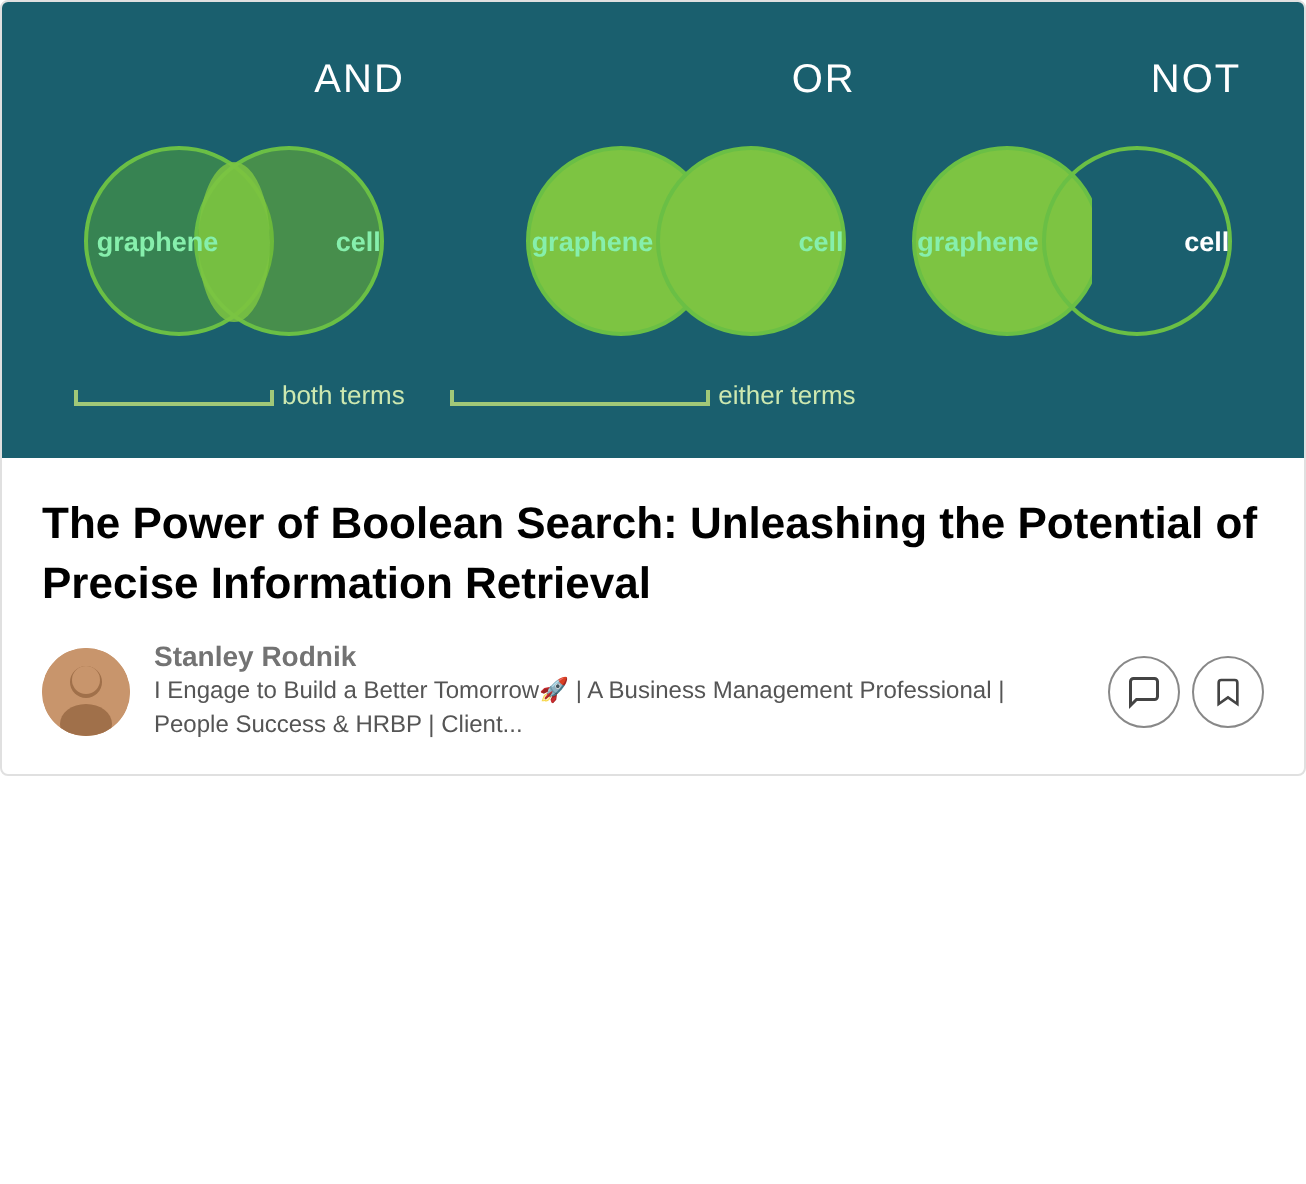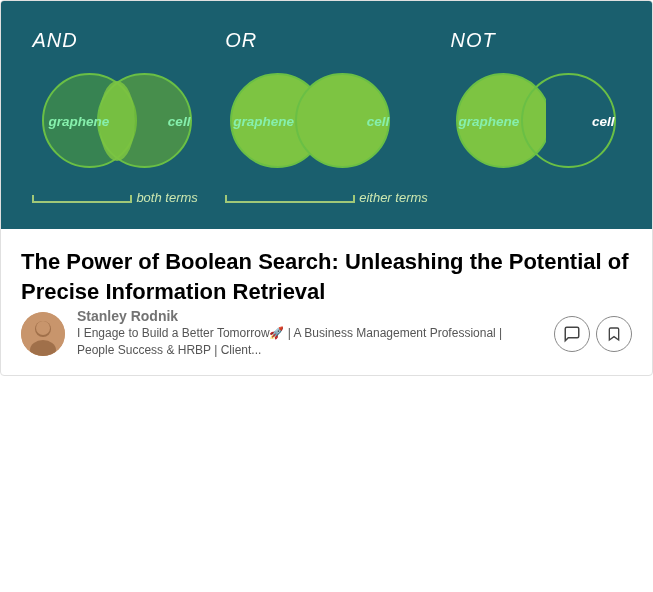--- a/index.html
+++ b/index.html
@@ -27,23 +27,22 @@
 
     .boolean-groups {
       display: flex;
       justify-content: space-around;
       align-items: flex-start;
     }
 
     .bool-group {
       display: flex;
       flex-direction: column;
-      align-items: flex-start;
+      align-items: flex-end;
       gap: 10px;
-      font-style: italic;
     }
 
     .bool-label {
       color: #fff;
       font-size: 20px;
       font-weight: 500;
       letter-spacing: 1px;
       margin-bottom: 4px;
     }
 
@@ -208,21 +207,21 @@
     
     .content-area {
       padding: 18px 20px 16px;
     }
 
     .article-title {
       font-size: 22px;
       font-weight: 700;
       color: #000;
       line-height: 1.35;
-      margin-bottom: 2px;
+      margin-bottom: 14px;
     }
 
     .author-row {
       display: flex;
       align-items: center;
       gap: 12px;
     }
 
     .avatar {
       width: 44px;

